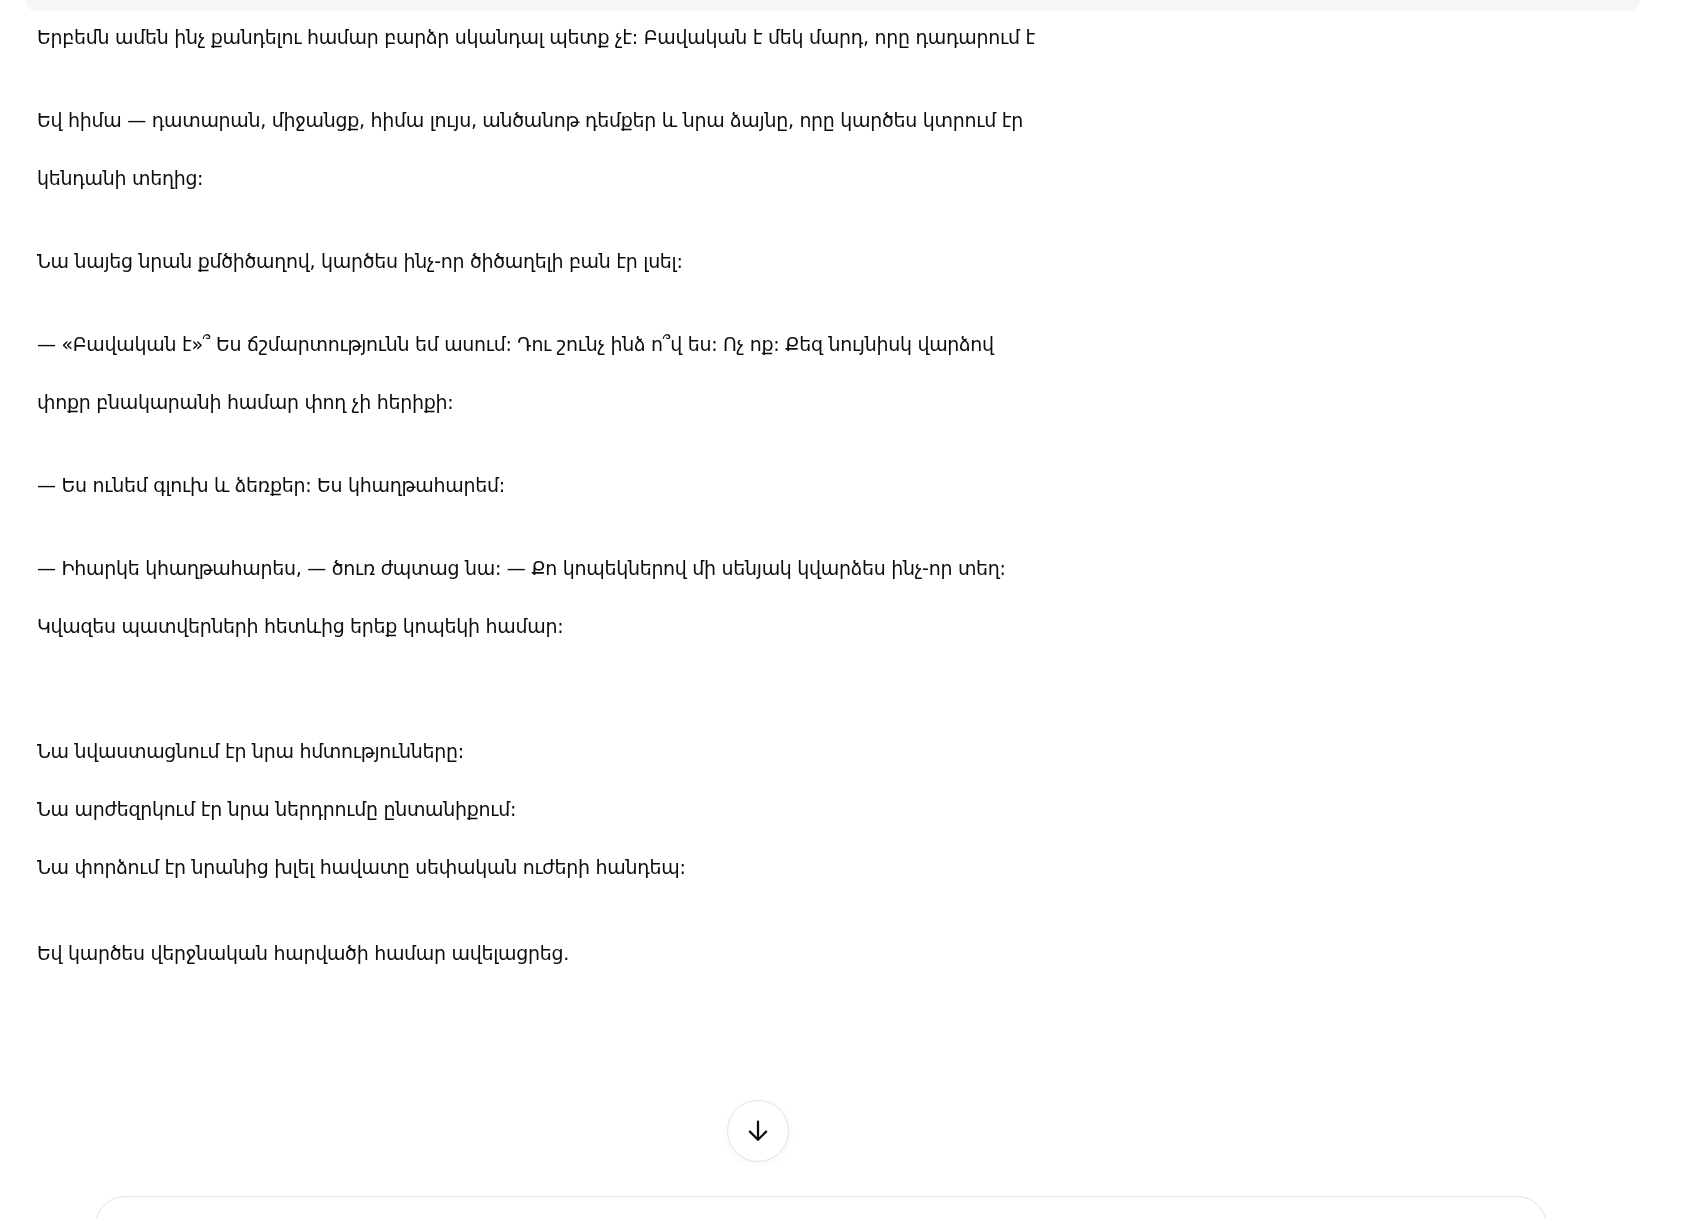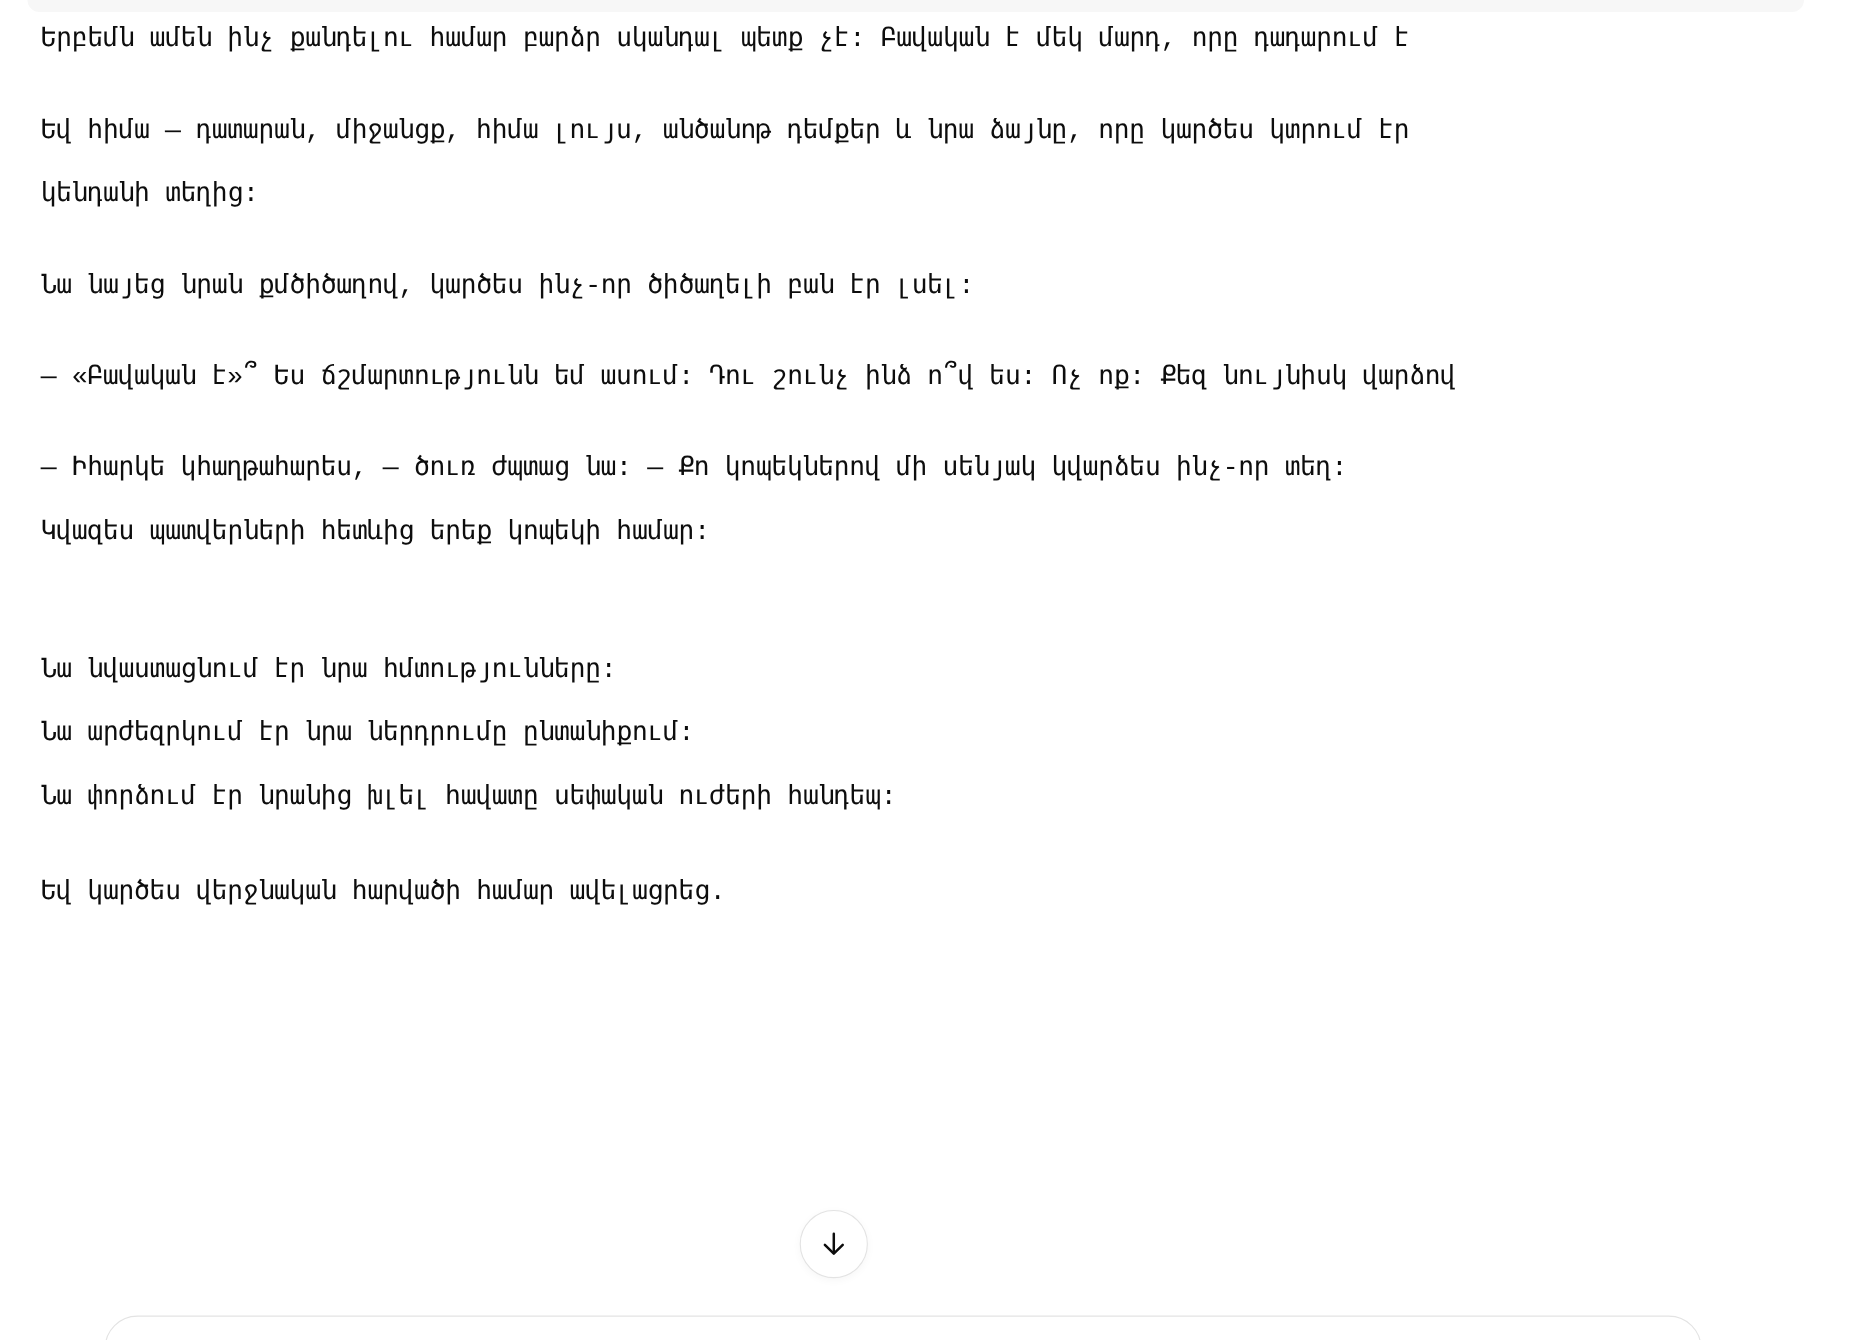--- a/index.html
+++ b/index.html
@@ -21,25 +21,24 @@
   .message-content {
     position: absolute;
     top: 8px; left: 37px;
     width: 1600px;
   }
   .para { margin: 25px 0 0 0; }
   .para:first-child { margin-top: 0; }
   .para.gap-large { margin-top: 67px; }
   .para.gap-final { margin-top: 28px; }
   .line {
-    font-size: 24px;
+    font-size: 19px;
     line-height: 58px;
     letter-spacing: -0.3px;
     white-space: nowrap;
-    font-family: Liberation Mono, monospace;
   }
   .scroll-down-btn {
     position: absolute;
     left: 727px; top: 1100px;
     width: 62px; height: 62px;
     border-radius: 50%;
     background: #ffffff;
     border: 1px solid #e3e3e3;
     box-shadow: 0 2px 8px rgba(0,0,0,0.04);
     display: flex;
@@ -74,23 +73,27 @@
     <div class="line">կենդանի տեղից:</div>
   </div>
 
 
   <div class="para">
     <div class="line">Նա նայեց նրան քմծիծաղով, կարծես ինչ-որ ծիծաղելի բան էր լսել:</div>
   </div>
 
   <div class="para">
     <div class="line">— «Բավական է»՞ Ես ճշմարտությունն եմ ասում: Դու շունչ ինձ ո՞վ ես: Ոչ ոք: Քեզ նույնիսկ վարձով</div>
+    <div class="line">փոքր բնակարանի համար փող չի հերիքի:</div>
   </div>
 
 
+  <div class="para">
+    <div class="line">— Ես ունեմ գլուխ և ձեռքեր: Ես կհաղթահարեմ:</div>
+  </div>
 
   <div class="para">
     <div class="line">— Իհարկե կհաղթահարես, — ծուռ ժպտաց նա: — Քո կոպեկներով մի սենյակ կվարձես ինչ-որ տեղ:</div>
     <div class="line">Կվազես պատվերների հետևից երեք կոպեկի համար:</div>
   </div>
 
   <div class="para gap-large">
     <div class="line">Նա նվաստացնում էր նրա հմտությունները:</div>
     <div class="line">Նա արժեզրկում էր նրա ներդրումը ընտանիքում:</div>
     <div class="line">Նա փորձում էր նրանից խլել հավատը սեփական ուժերի հանդեպ:</div>

